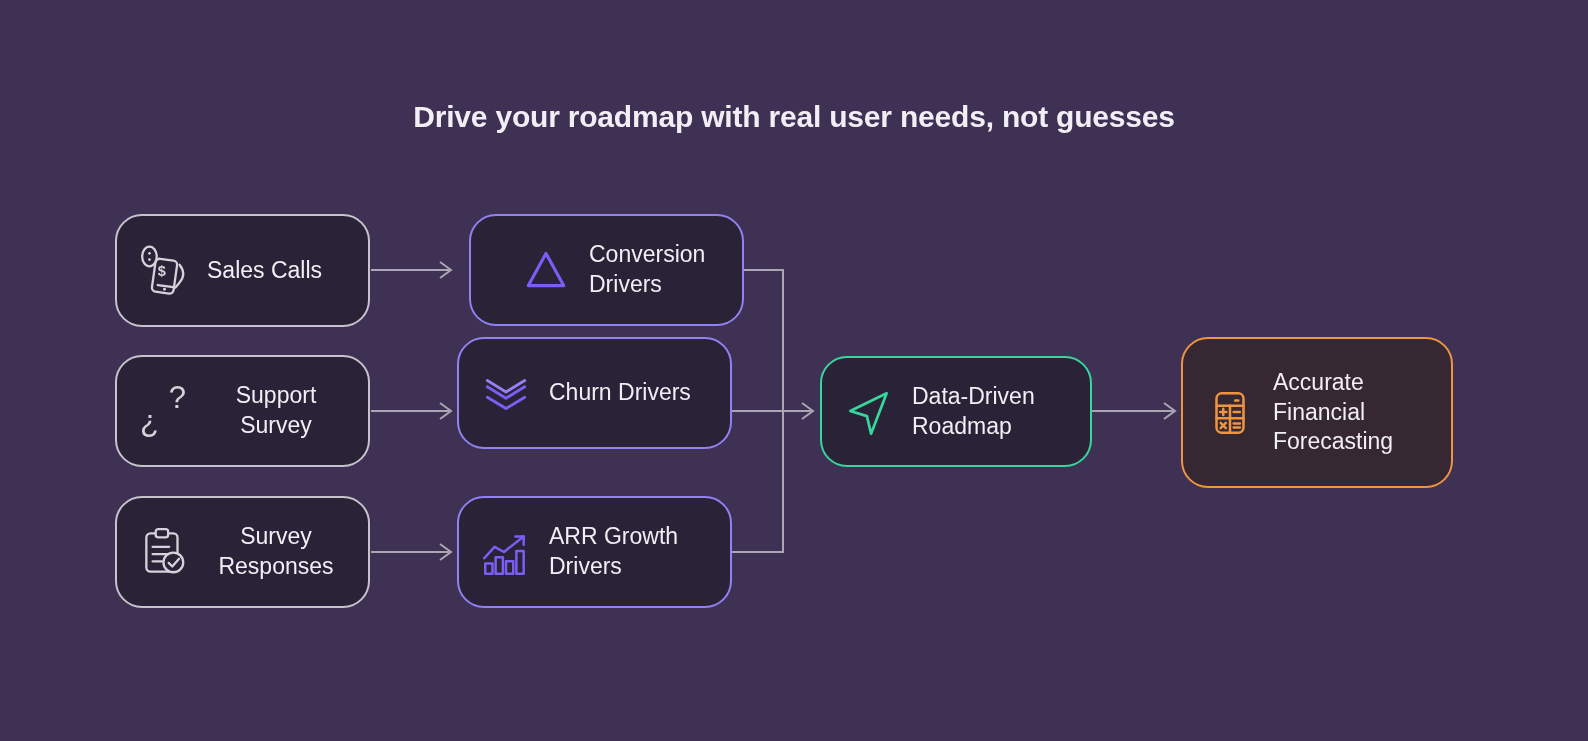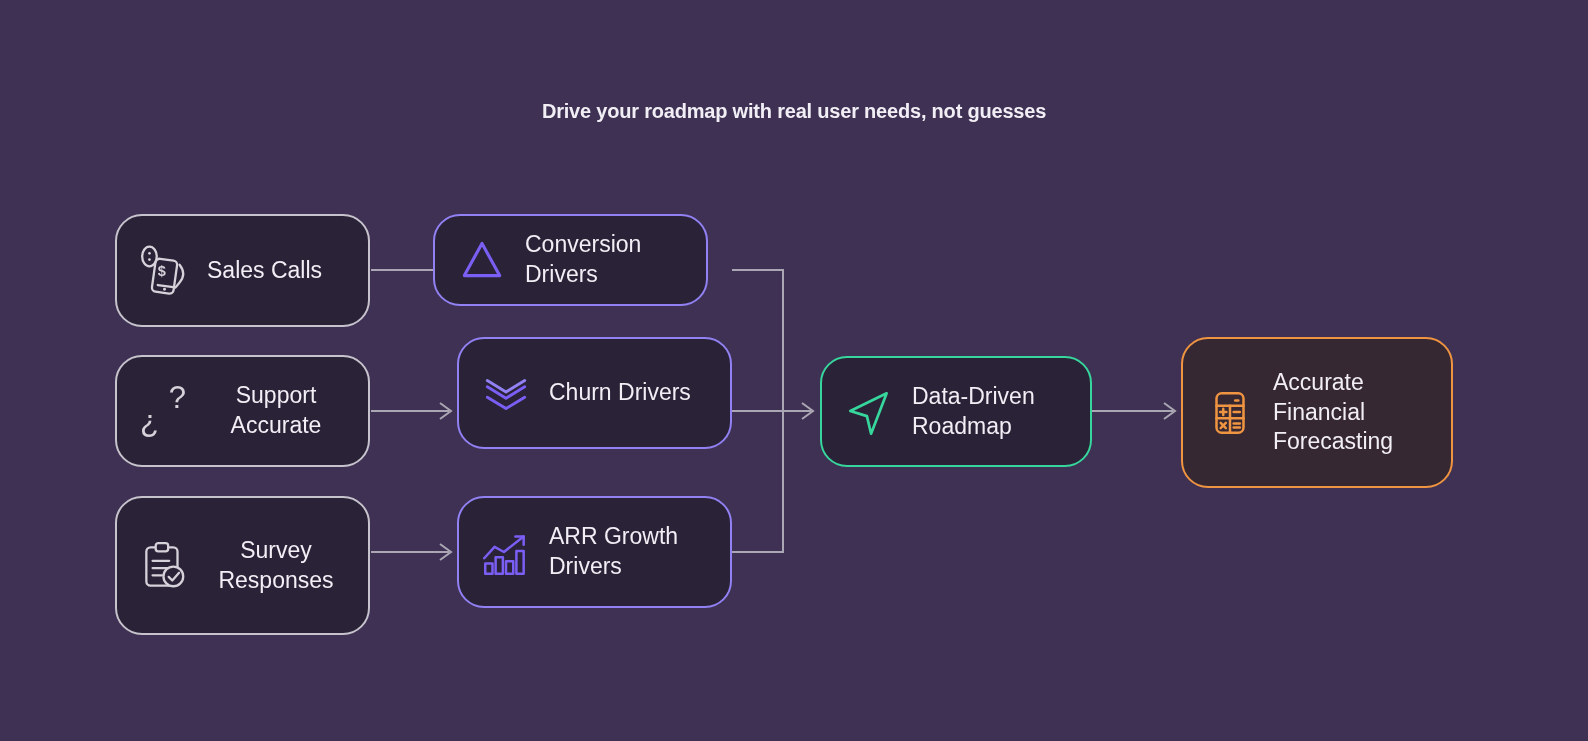--- a/index.html
+++ b/index.html
@@ -19,42 +19,42 @@
   html,body { width:1588px; height:741px; overflow:hidden; }
   body {
     background: var(--background);
     font-family: "Liberation Sans", sans-serif;
     position: relative;
   }
   .canvas { position:absolute; inset:0; }
   .title {
     position:absolute; top:100px; left:0; width:100%;
     text-align:center;
-    font-size:20px; font-weight:700; letter-spacing:-0.2px;
+    font-size:30px; font-weight:700; letter-spacing:-0.2px;
     color:var(--text);
   }
   svg.connectors {
     position:absolute; top:0; left:0; width:1588px; height:741px;
     pointer-events:none;
   }
   svg.connectors path { stroke:var(--connector); stroke-width:2; fill:none; }
   .node {
     position:absolute; display:flex; align-items:center;
     background:var(--box-background);
     border-radius:27px;
   }
   .node.gray   { border:2px solid var(--gray-border); }
   .node.purple { border:2.5px solid var(--purple-border); }
   .node.green  { border:2.5px solid var(--green-border); }
   .node.orange { border:2.5px solid var(--orange-border); background:var(--warm-box-background); }
 
   .n-sales      { left:115px; top:214px; width:255px; height:113px; }
   .n-support    { left:115px; top:355px; width:255px; height:112px; }
-  .n-survey     { left:115px; top:496px; width:255px; height:139px; }
-  .n-conversion { left:433px; top:214px; width:275px; height:92px; }
+  .n-survey     { left:115px; top:496px; width:255px; height:112px; }
+  .n-conversion { left:469px; top:214px; width:275px; height:112px;padding-left:28px; }
   .n-churn      { left:457px; top:337px; width:275px; height:112px; }
   .n-arr        { left:457px; top:496px; width:275px; height:112px; }
   .n-roadmap    { left:820px; top:356px; width:272px; height:111px; }
   .n-financial  { left:1181px; top:337px; width:272px; height:151px; }
 
   .icon {
     width:54px; height:54px; flex:none;
     margin-left:20px; margin-right:16px;
     display:flex; align-items:center; justify-content:center;
     position:relative;
@@ -120,21 +120,21 @@
       </svg>
     </span>
     <span class="label">Sales Calls</span>
   </div>
 
   <div class="node gray n-support">
     <span class="icon">
       <span class="qmark q-open">¿</span>
       <span class="qmark q-close">?</span>
     </span>
-    <span class="label">Support Accurate</span>
+    <span class="label">Support Survey</span>
   </div>
 
   <div class="node gray n-survey">
     <span class="icon">
       <svg viewBox="0 0 52 52" fill="none" stroke-width="2.2" stroke-linecap="round" stroke-linejoin="round">
         <g class="stroke-gray">
           <rect x="9" y="8" width="30" height="37" rx="4"></rect>
           <rect x="18" y="4" width="12" height="8" rx="2.5" fill="#2a2237"></rect>
           <line x1="15" y1="21" x2="31" y2="21"></line>
           <line x1="15" y1="28" x2="31" y2="28"></line>

